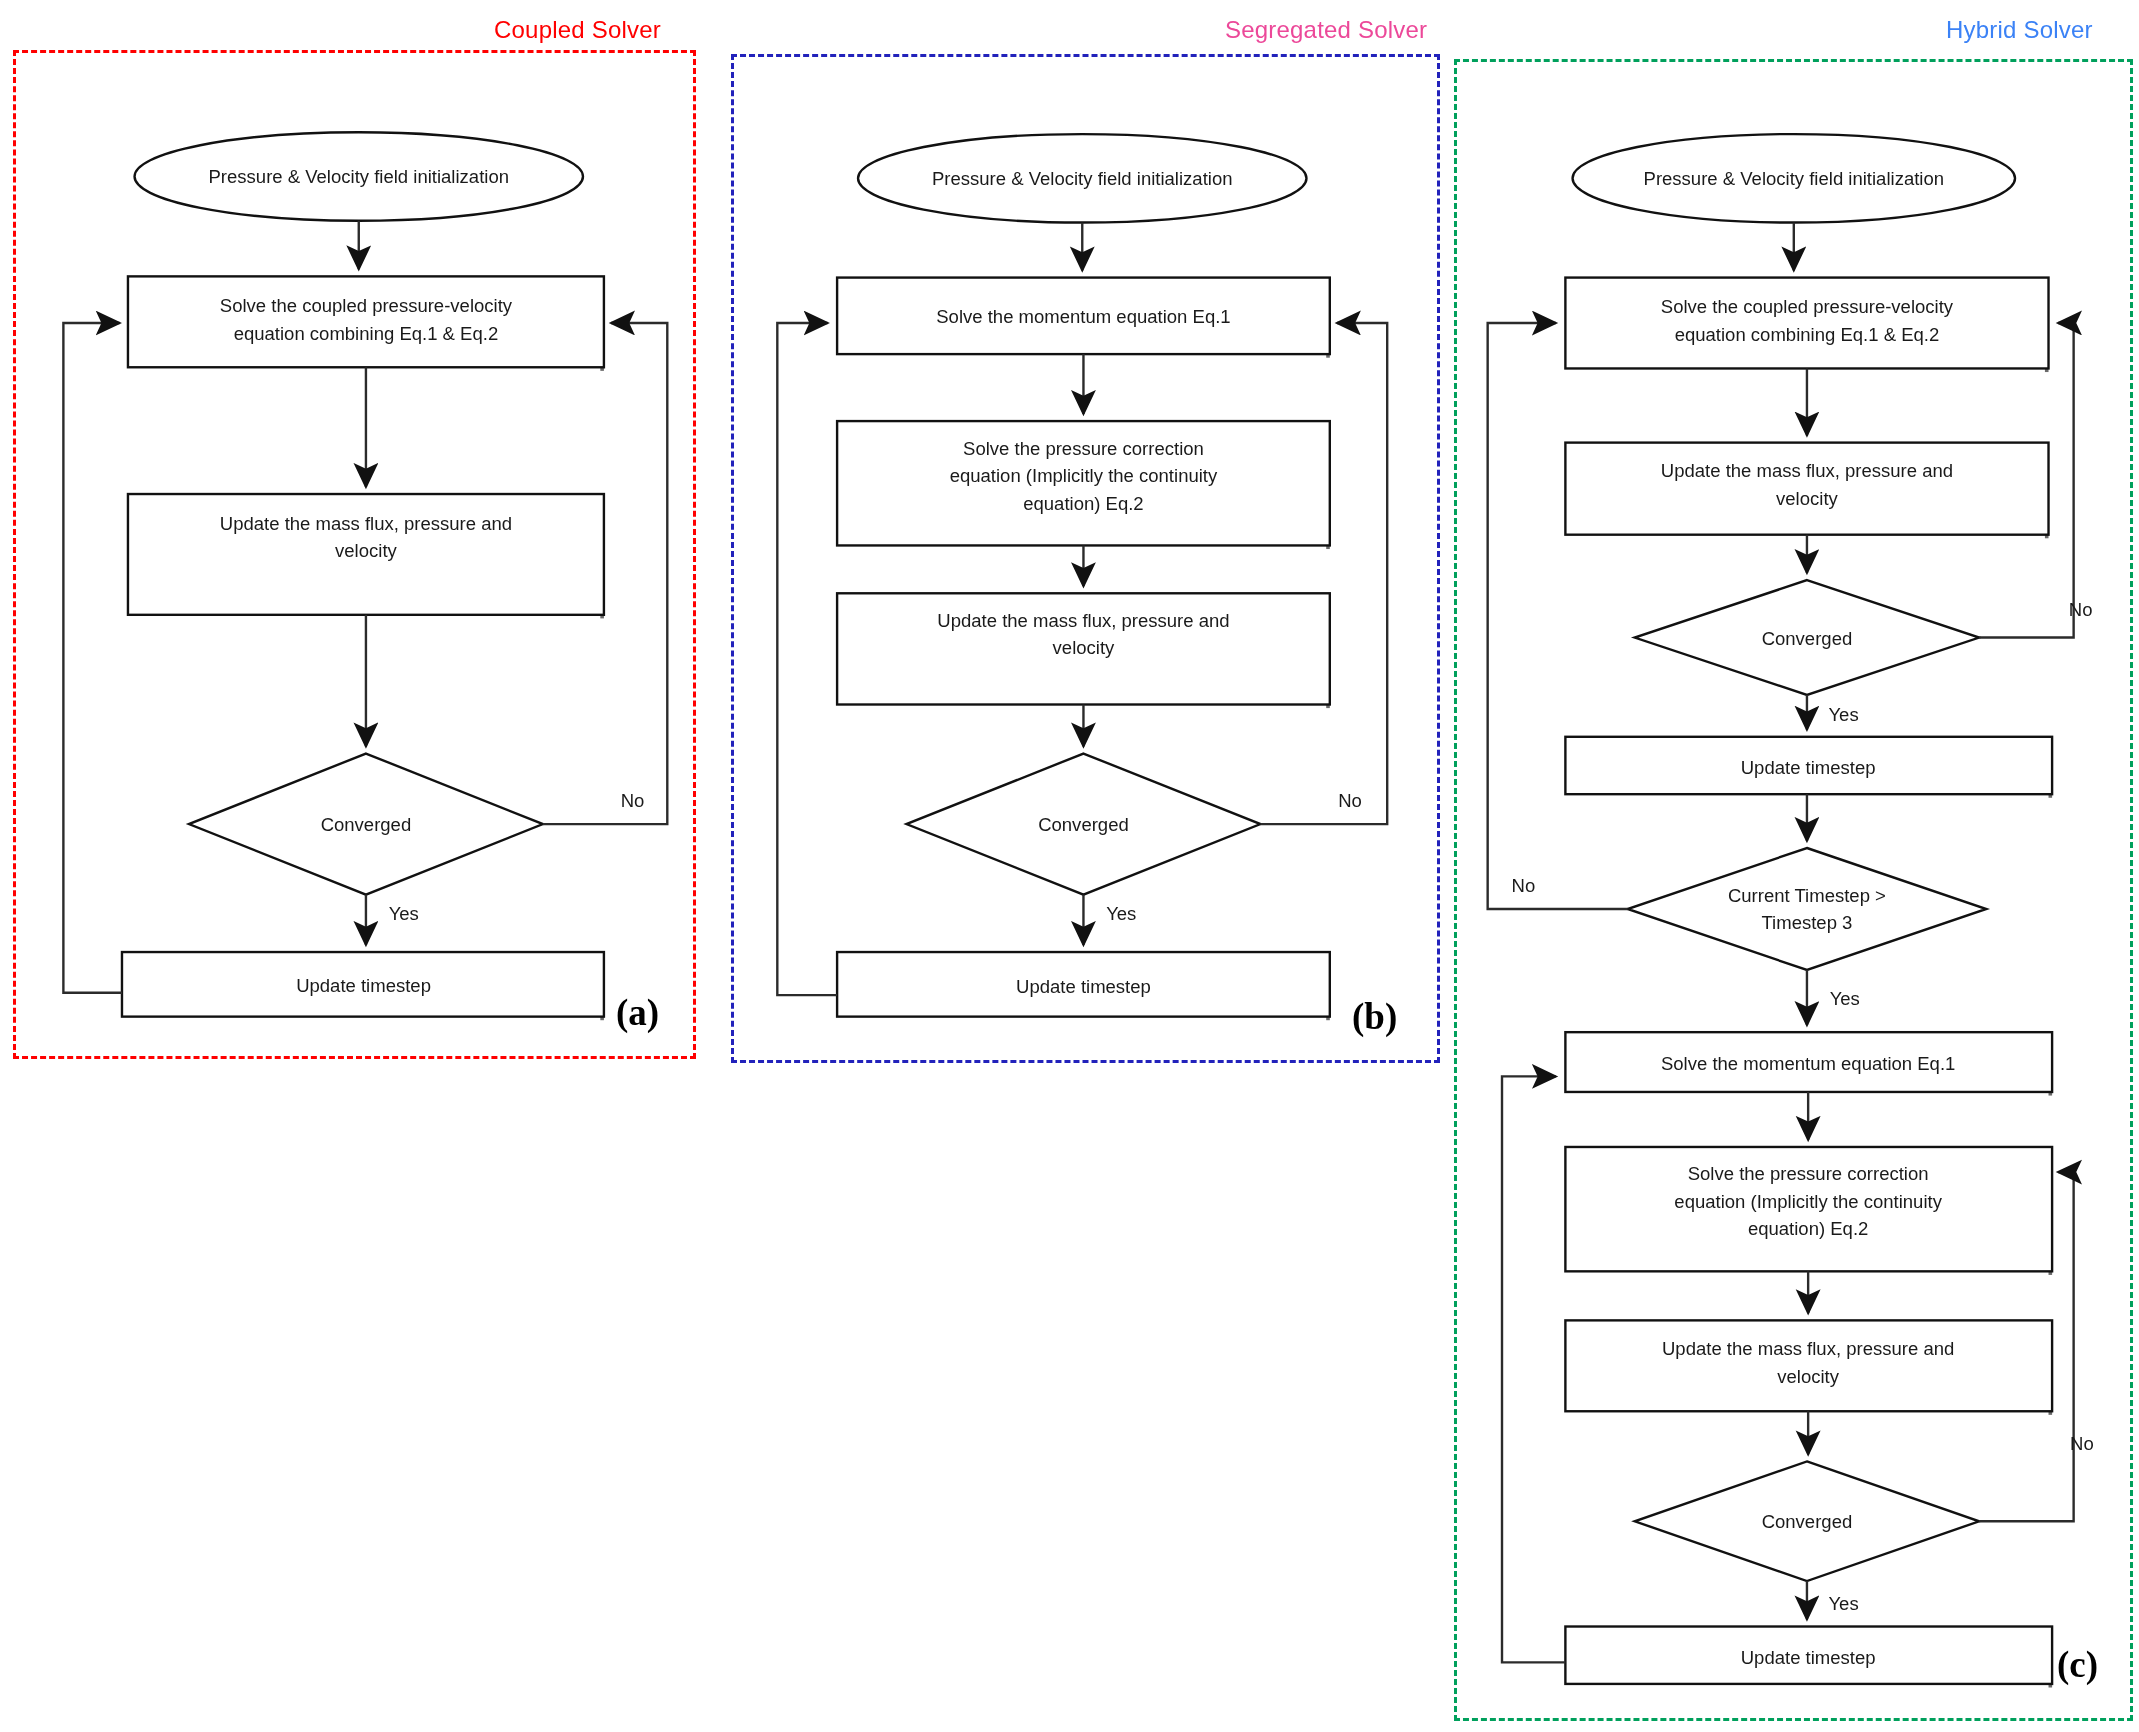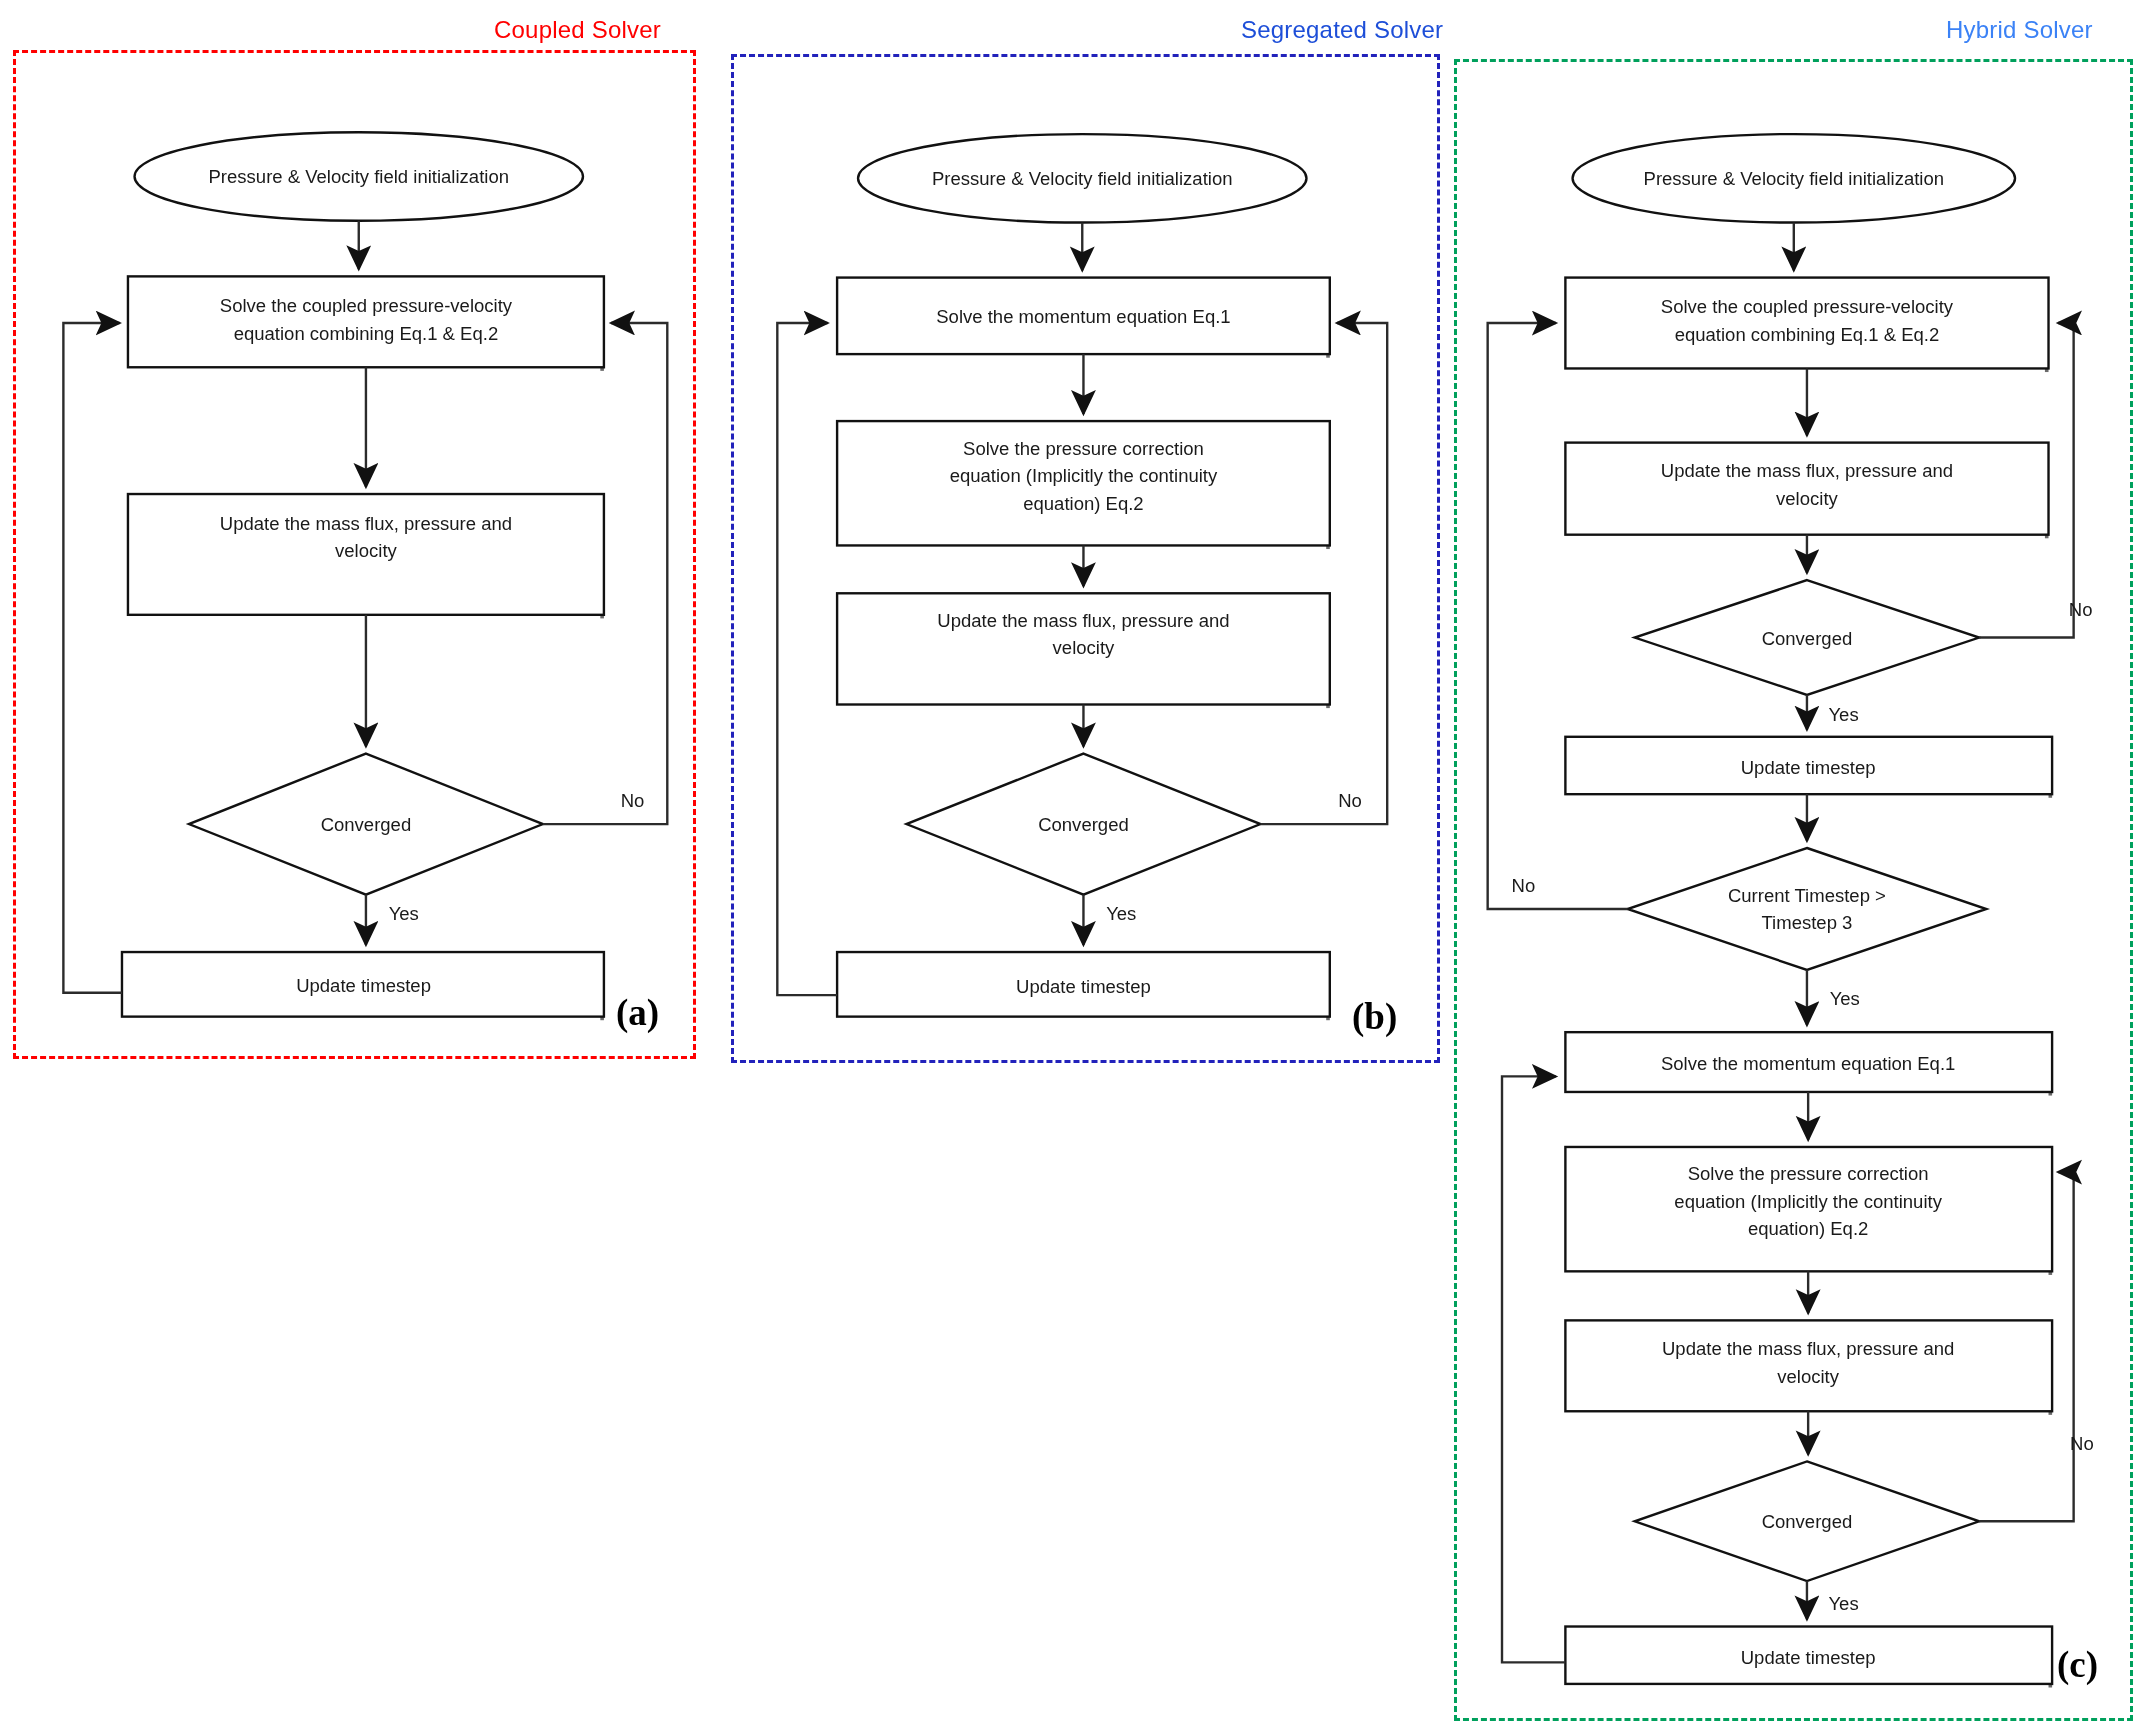--- a/index.html
+++ b/index.html
@@ -1,21 +1,21 @@
 <!DOCTYPE html>
 <html style="font-size:9.6px"><head>
 <meta charset="utf-8">
 <style>
   html,body{margin:0;padding:0;background:#ffffff;}
   body{width:2140px;height:1733px;font-family:"Liberation Sans",sans-serif;position:relative;overflow:hidden;}
   .stage{position:absolute;left:0;top:12px;width:2140px;height:1572px;padding-left:40px;}
   svg.flow{position:absolute;left:0;top:0;width:2140px;height:1733px;}
   .panel-title{position:absolute;font-size:24px;font-weight:400;white-space:nowrap;letter-spacing:0.2px;}
   #title-a{color:#ff0000;left:494px;top:3.6px;}
-  #title-b{color:#1d4ed8;left:1225px;top:3.6px;margin-left:16px;}
+  #title-b{color:#ec4899;left:1225px;top:3.6px;}
   #title-c{color:#3b82f6;left:1946px;top:3.6px;}
   .panel-box{position:absolute;background:transparent;box-sizing:border-box;}
   #panel-a{left:13px;top:38px;width:683px;height:1009px;border:3.6px dashed #ff0000;}
   #panel-b{left:731px;top:42px;width:709px;height:1009px;border:3.6px dashed #2222bb;}
   #panel-c{left:1454px;top:47px;width:679px;height:1662px;border:3.6px dashed #00a05c;}
   .panel-label{position:absolute;font-size:37px;font-weight:bold;color:#000;font-family:"Liberation Serif",serif;}
   #label-a{left:616px;top:979px;}
   #label-b{left:1352px;top:983px;}
   #label-c{left:2057px;top:1631px;}
   .node-text{font-family:"Liberation Sans",sans-serif;font-size:31px;fill:#1a1a1a;text-anchor:middle;}

